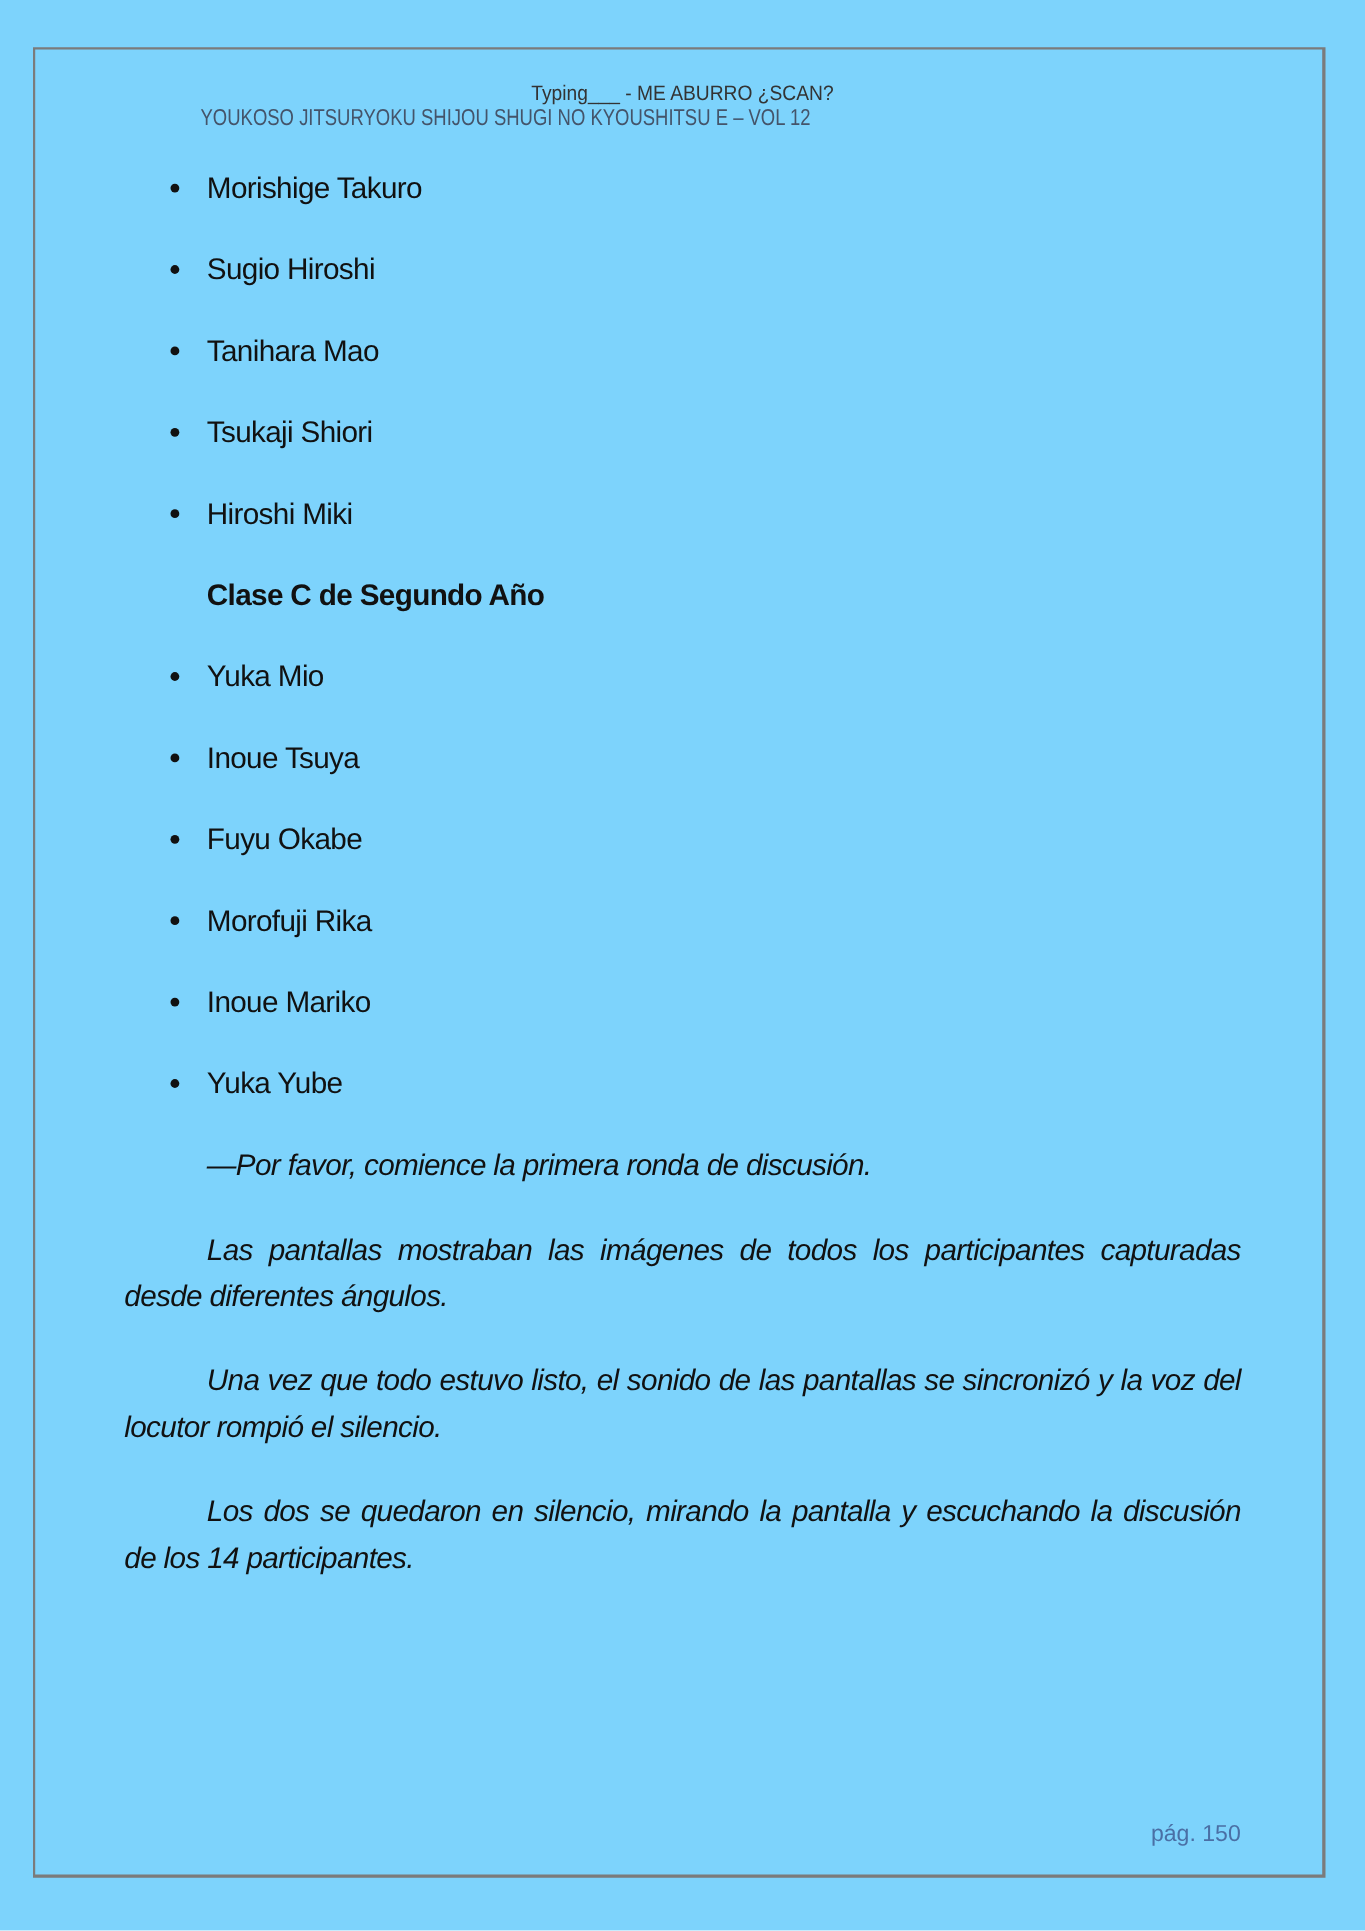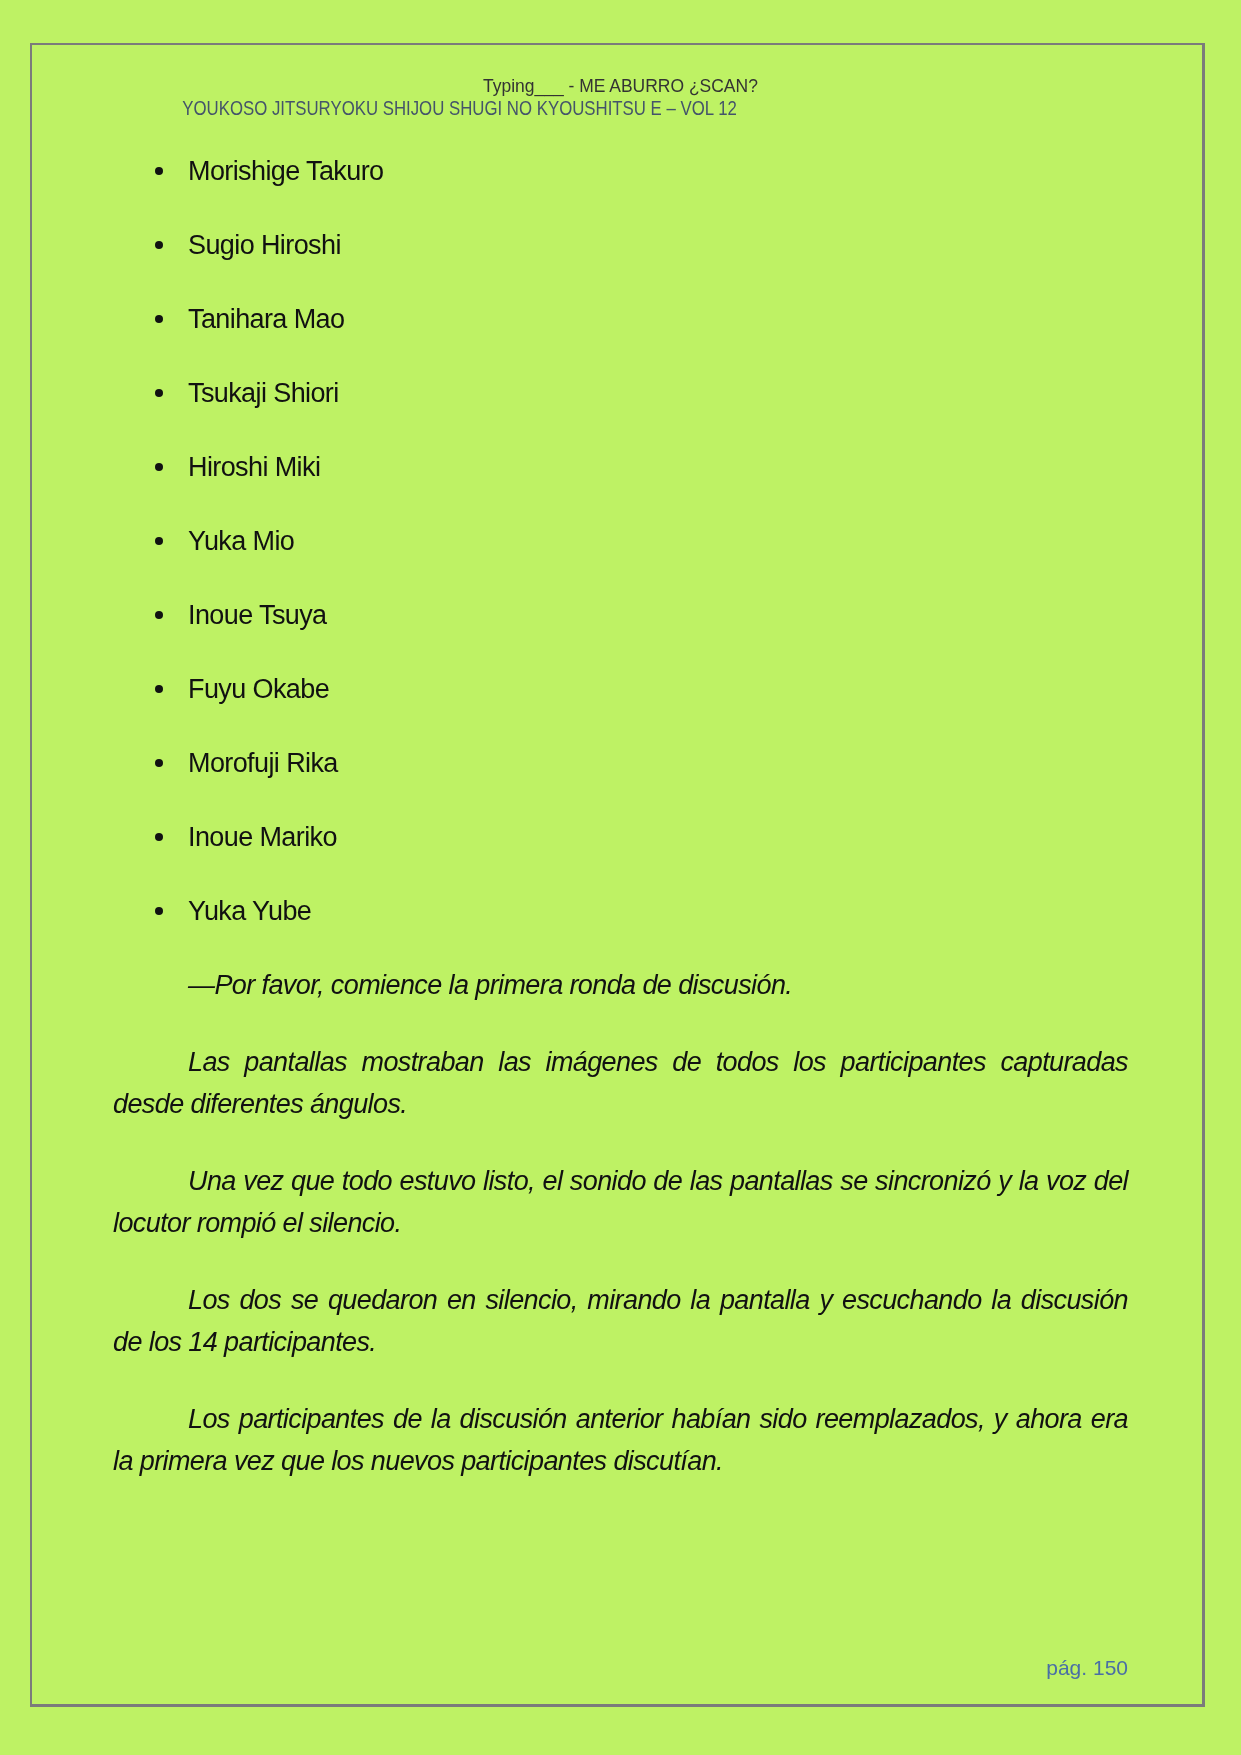--- a/index.html
+++ b/index.html
@@ -1,19 +1,19 @@
 <!DOCTYPE html>
 <html><head>
 <meta charset="utf-8">
 <style>
   html,body{margin:0;padding:0;background:#ffffff;}
   .page{
     position:relative;
     width:1241px;height:1755px;
-    background:#bef264;
+    background:#7dd3fc;
     overflow:hidden;
     font-family:"Liberation Sans","DejaVu Sans",sans-serif;
     color:#111111;
   }
   .frame{
     position:absolute;left:30px;top:43px;
     width:1175px;height:1664px;
     box-sizing:border-box;
     border:2px solid #7b7b7b;
     border-right-width:3px;
@@ -104,20 +104,21 @@
       <li class="member">
         <span class="dot"></span>
         <span>Tsukaji Shiori</span>
       </li>
       <li class="member">
         <span class="dot"></span>
         <span>Hiroshi Miki</span>
       </li>
     </ul>
 
+    <div class="section-heading">Clase C de Segundo Año</div>
 
     <ul class="members">
       <li class="member">
         <span class="dot"></span>
         <span>Yuka Mio</span>
       </li>
       <li class="member">
         <span class="dot"></span>
         <span>Inoue Tsuya</span>
       </li>
@@ -136,18 +137,17 @@
       <li class="member">
         <span class="dot"></span>
         <span>Yuka Yube</span>
       </li>
     </ul>
 
     <p class="body">—Por favor, comience la primera ronda de discusión.</p>
     <p class="body">Las pantallas mostraban las imágenes de todos los participantes capturadas desde diferentes ángulos.</p>
     <p class="body">Una vez que todo estuvo listo, el sonido de las pantallas se sincronizó y la voz del locutor rompió el silencio.</p>
     <p class="body">Los dos se quedaron en silencio, mirando la pantalla y escuchando la discusión de los 14 participantes.</p>
-    <p class="body">Los participantes de la discusión anterior habían sido reemplazados, y ahora era la primera vez que los nuevos participantes discutían.</p>
 
   </div>
 
   <div class="page-number">pág. 150</div>
 </div>
 
 </body></html>

